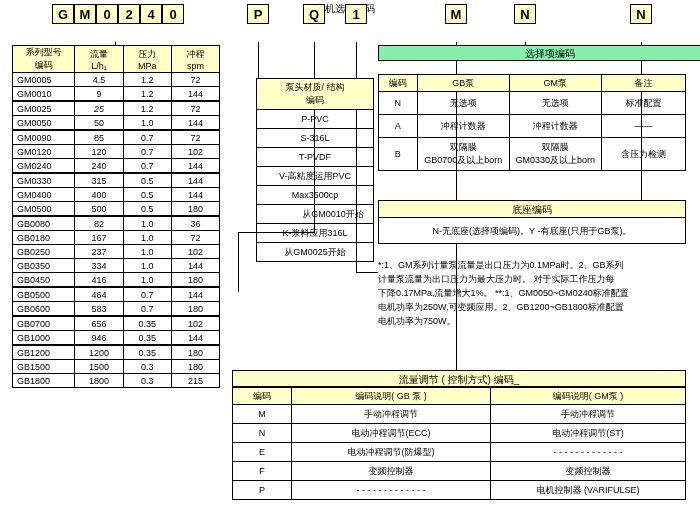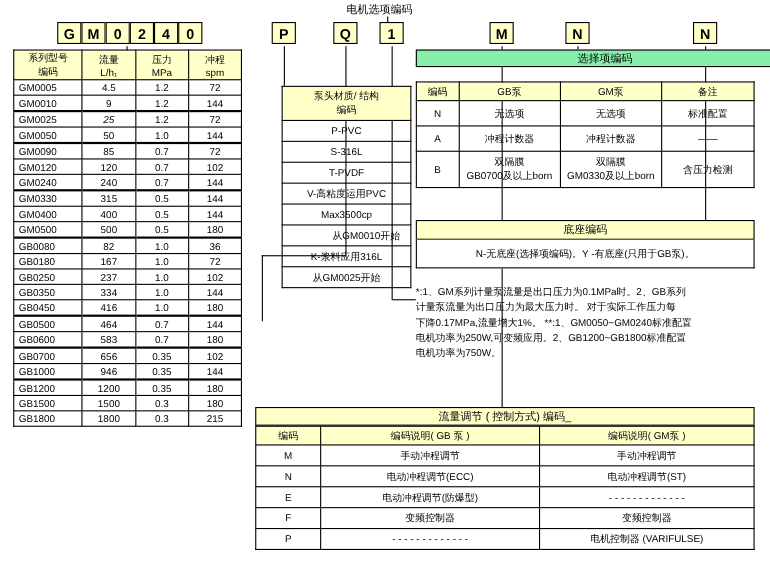--- a/index.html
+++ b/index.html
@@ -10,21 +10,21 @@
     font-size:9px;
     color:#000;
     position:relative;
     overflow:hidden;
   }
   .abs{position:absolute;}
   table{border-collapse:collapse;}
   td,th{border:1px solid #000;padding:0;text-align:center;vertical-align:middle;font-weight:normal;}
 
   
-  #code-row{top:20px;left:52px;width:536px;height:22px;}
+  #code-row{top:4px;left:52px;width:536px;height:22px;}
   .code-cell{
     width:22px;height:20px;border:1px solid #000;background:#ffffc8;
     display:inline-block;text-align:center;line-height:20px;
     font-size:13px;font-weight:bold;box-sizing:border-box;
   }
   .code-group{position:absolute;top:0;}
 
   
   .vline{position:absolute;width:1px;background:#000;}
   .hline{position:absolute;height:1px;background:#000;}

